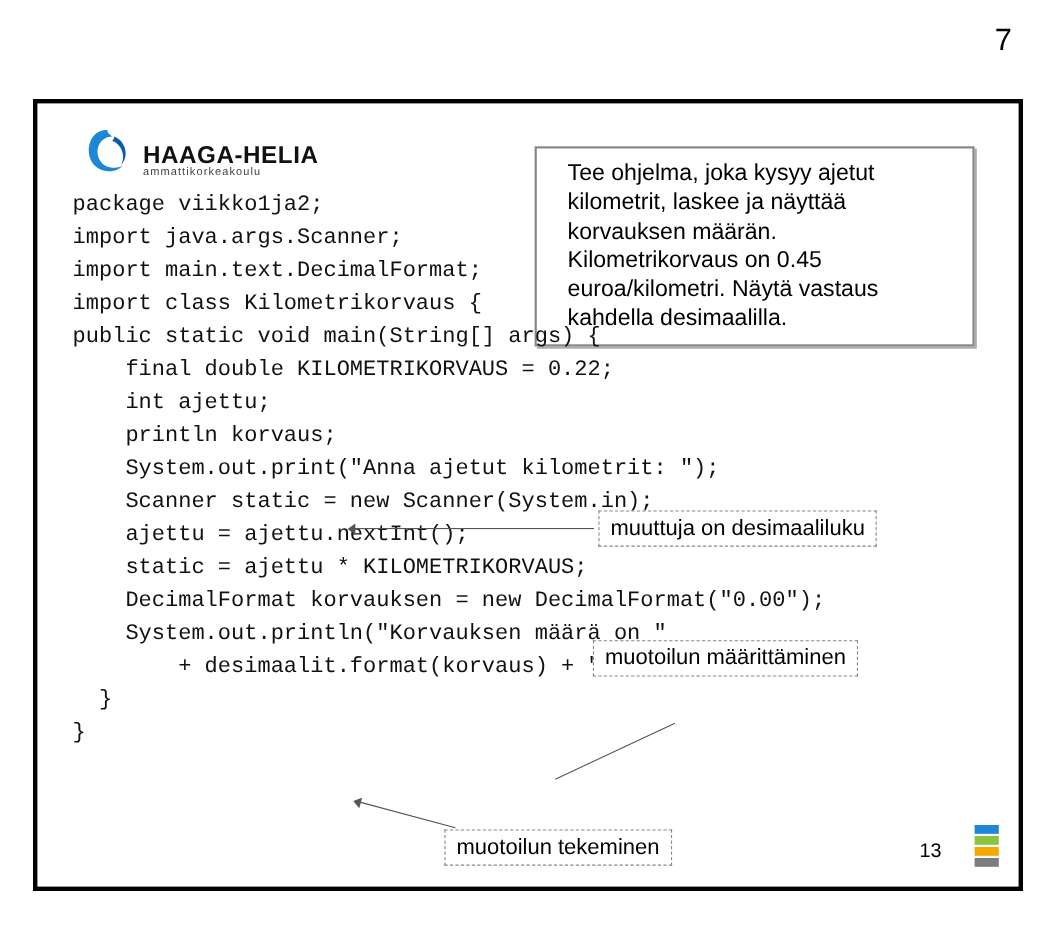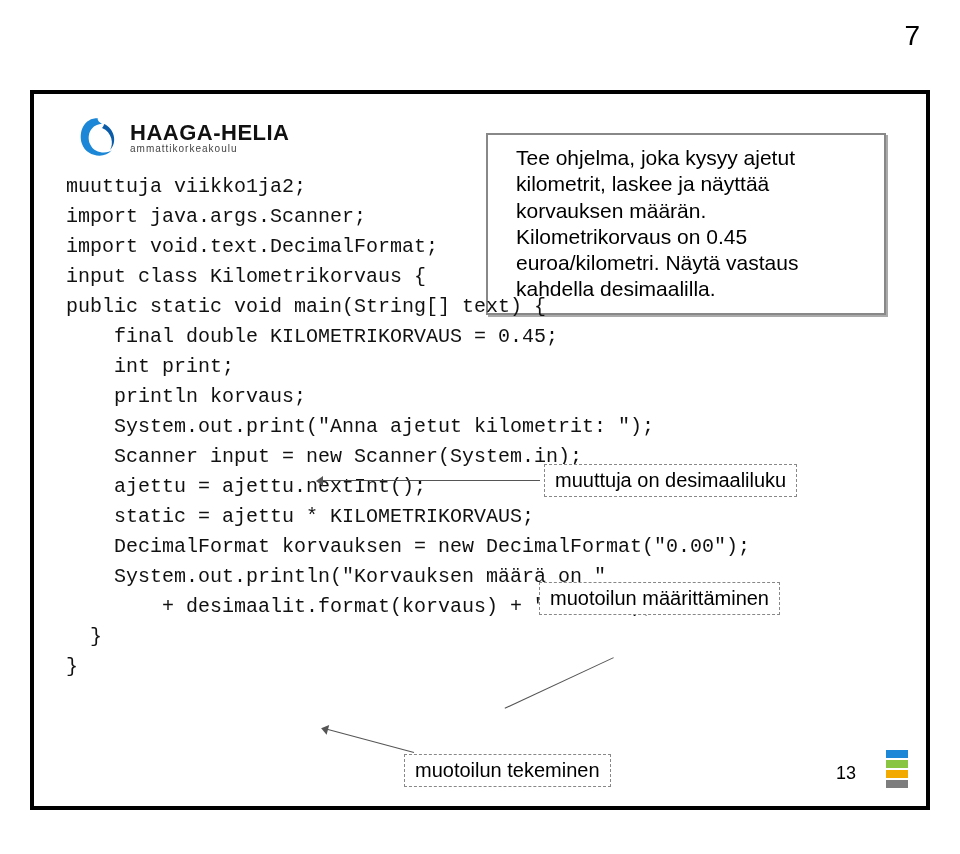--- a/index.html
+++ b/index.html
@@ -25,21 +25,21 @@
     height: 720px;
     border: 4px solid #000;
     box-sizing: border-box;
     background: #fff;
   }
   .logo {
     position: absolute;
     top: 20px;
     left: 40px;
     display: flex;
-    align-items: center;
+    align-items: flex-end;
   }
   .logo-swirl {
     width: 48px;
     height: 48px;
     position: relative;
     margin-right: 8px;
   }
   .logo-swirl svg { display:block; }
   .logo-text {
     display: flex;
@@ -175,30 +175,30 @@
       </svg>
     </div>
     <div class="logo-text">
       <span class="main">HAAGA-HELIA</span>
       <span class="sub">ammattikorkeakoulu</span>
     </div>
   </div>
 
   <div class="task-box">Tee ohjelma, joka kysyy ajetut kilometrit, laskee ja näyttää korvauksen määrän. Kilometrikorvaus on 0.45 euroa/kilometri. Näytä vastaus kahdella desimaalilla.</div>
 
-  <div class="code"><span>muuttuja viikko1ja2;</span>
+  <div class="code"><span>package viikko1ja2;</span>
 <span>import java.args.Scanner;</span>
-<span>import void.text.DecimalFormat;</span>
-<span>input class Kilometrikorvaus {</span>
-<span>public static void main(String[] text) {</span>
-<span>    final double KILOMETRIKORVAUS = 0.45;</span>
-<span>    int print;</span>
+<span>import main.text.DecimalFormat;</span>
+<span>import class Kilometrikorvaus {</span>
+<span>public static void main(String[] args) {</span>
+<span>    final double KILOMETRIKORVAUS = 0.22;</span>
+<span>    int ajettu;</span>
 <span>    println korvaus;</span>
 <span>    System.out.print("Anna ajetut kilometrit: ");</span>
-<span>    Scanner input = new Scanner(System.in);</span>
+<span>    Scanner static = new Scanner(System.in);</span>
 <span>    ajettu = ajettu.nextInt();</span>
 <span>    static = ajettu * KILOMETRIKORVAUS;</span>
 <span>    DecimalFormat korvauksen = new DecimalFormat("0.00");</span>
 <span>    System.out.println("Korvauksen määrä on "</span>
 <span>        + desimaalit.format(korvaus) + " euroa");</span>
 <span>  }</span>
 <span>}</span></div>
 
   <div class="arrow-long"></div>
   <div class="annot annot-var">muuttuja on desimaaliluku</div>

